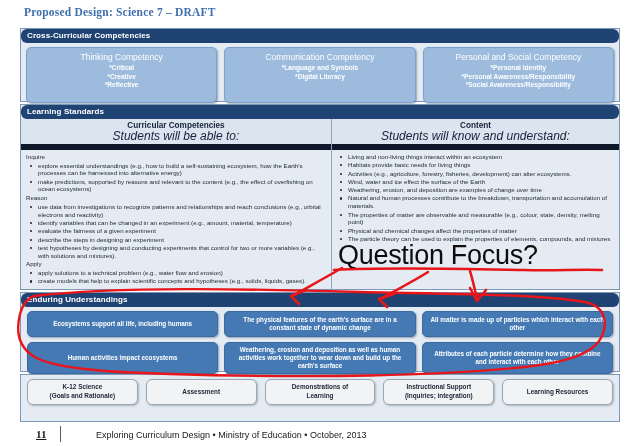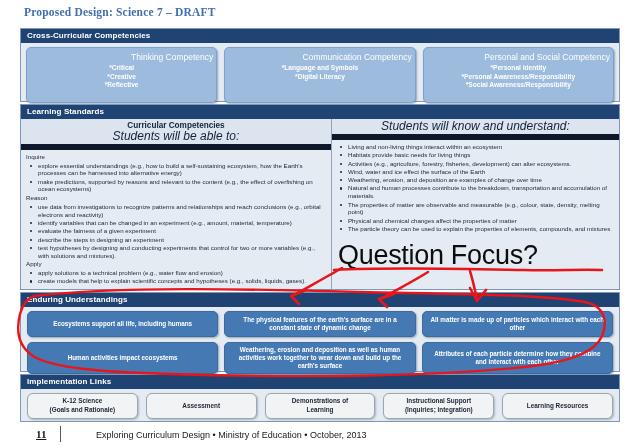--- a/index.html
+++ b/index.html
@@ -27,38 +27,39 @@
     box-sizing:border-box;
   }
   .sec-head{
     background:#1f4372;
     color:#ffffff;
     font-size:8px;font-weight:bold;
     padding:2px 0 2px 6px;
     letter-spacing:.1px;
     line-height:10px;
     box-sizing:border-box;
+    border-radius:6px;
   }
 
   
   #ccc{left:20px;top:28px;width:600px;height:74px;}
   .ccc-row{display:flex;gap:7px;padding:4px 5px 0 5px;box-sizing:border-box;}
   .ccc-box{
     flex:1;
     background:#9cbbdd;
     border:1px solid #7ba2cd;
     border-radius:5px;
     box-shadow:1px 1px 2px rgba(60,80,110,.45);
     color:#ffffff;
     text-align:center;
     padding:4px 3px 5px 3px;
     box-sizing:border-box;
     height:56px;
   }
-  .ccc-title{font-size:8.5px;font-weight:normal;line-height:11px;margin-bottom:1px;text-align:right;}
+  .ccc-title{font-size:8.5px;font-weight:normal;line-height:11px;margin-bottom:1px;}
   .ccc-sub{font-size:6.6px;font-weight:bold;line-height:8.6px;}
 
   
   #ls{left:20px;top:104px;width:600px;height:186px;}
   .ls-table{display:flex;width:100%;height:174px;box-sizing:border-box;}
   .ls-col{box-sizing:border-box;position:relative;}
   .ls-col.left{width:52%;border-right:1px solid #8ea4bd;}
   .ls-col.right{width:48%;}
   .ls-colhead{
     background:#dbe4ef;
@@ -205,20 +206,21 @@
           <ul class="bl">
             <li>apply solutions to a technical problem (e.g., water flow and erosion)</li>
             <li>create models that help to explain scientific concepts and hypotheses (e.g., solids, liquids, gases).</li>
           </ul>
 
         </div>
       </div>
 
       <div class="ls-col right">
         <div class="ls-colhead">
+          <div class="h1">Content</div>
           <div class="h2">Students will know and understand:</div>
         </div>
         <div class="ls-body">
           <ul class="bl">
             <li>Living and non-living things interact within an ecosystem</li>
             <li>Habitats provide basic needs for living things</li>
             <li>Activities (e.g., agriculture, forestry, fisheries, development) can alter ecosystems.</li>
             <li>Wind, water and ice effect the surface of the Earth</li>
             <li>Weathering, erosion, and deposition are examples of change over time</li>
             <li>Natural and human processes contribute to the breakdown, transportation and accumulation of materials.</li>
@@ -248,21 +250,20 @@
 
       <div class="eu-col">
         <div class="eu-box h1">All matter is made up of particles which interact with each other</div>
         <div class="eu-box h2">Attributes of each particle determine how they combine and interact with each other</div>
       </div>
 
     </div>
   </div>
 
   <div class="section" id="il">
-    <div class="sec-head">Implementation Links</div>
     <div class="il-row">
       <div class="il-box">K-12 Science<br>(Goals and Rationale)</div>
       <div class="il-box">Assessment</div>
       <div class="il-box">Demonstrations of<br>Learning</div>
       <div class="il-box">Instructional Support<br>(Inquiries; integration)</div>
       <div class="il-box">Learning Resources</div>
     </div>
   </div>
 
   <div class="pg-num">11</div>

